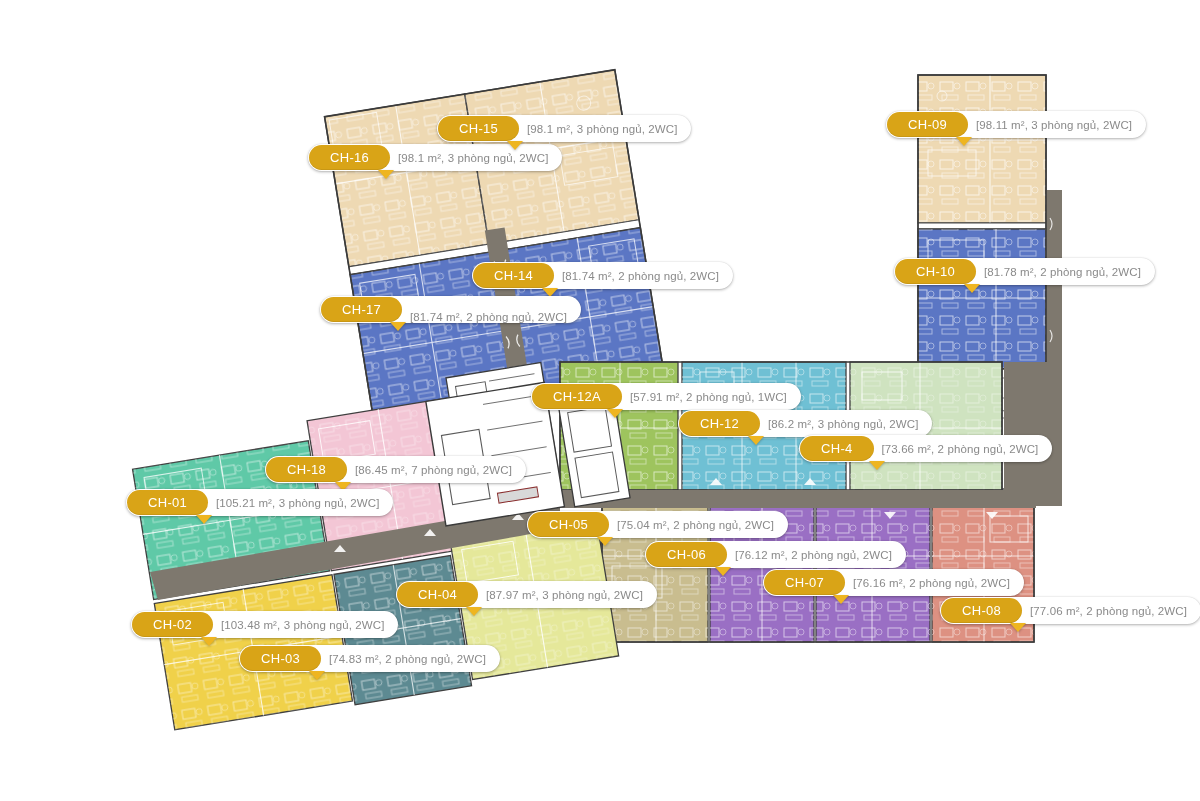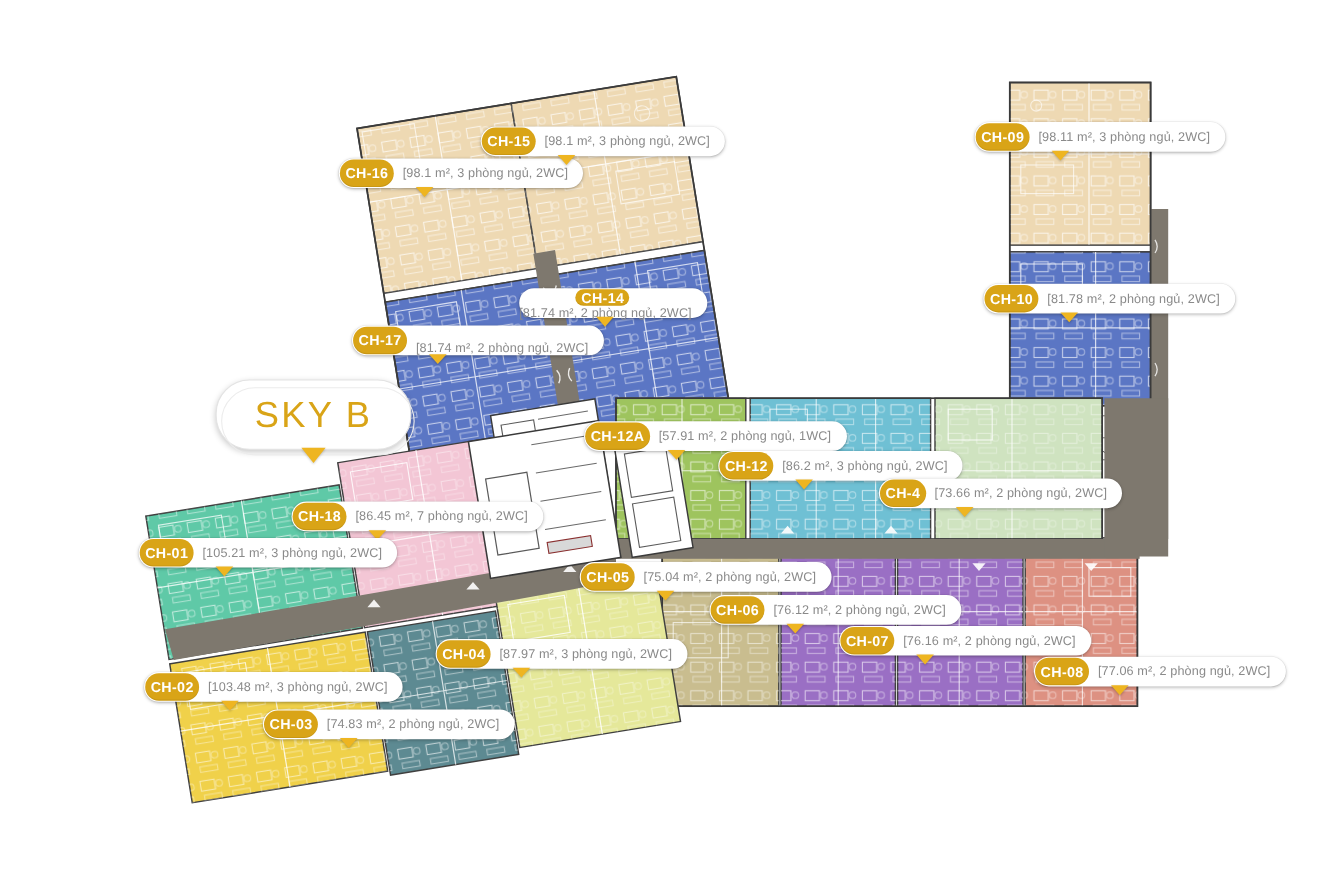--- a/index.html
+++ b/index.html
@@ -20,26 +20,26 @@
     border-radius:14px;
     box-shadow:0 1px 3px rgba(0,0,0,.30), 0 0 0 .5px rgba(0,0,0,.05);
     padding:0 12px 0 0;
     white-space:nowrap;
     z-index:40;
   }
   .callout .chip{
     display:flex;align-items:center;justify-content:center;
     background:#d9a417;
     color:#ffffff;
-    font-weight:bold;
+    font-weight:normal;
     font-size:13px;
     letter-spacing:.3px;
     height:25px;
     border-radius:13px;
-    padding:0 5px;
+    padding:0 21px;
     margin:1px 8px 1px 1px;
     box-shadow:inset 0 -1px 0 rgba(0,0,0,.08);
   }
   .callout .meta{
     color:#8a8a8a;
     font-size:11.5px;
     letter-spacing:.1px;
     padding-right:2px;
   }
   .callout .ptr{
@@ -303,63 +303,58 @@
       <rect x="492" y="494" width="40" height="10" fill="#d8d8d8" stroke="#8a3030" stroke-width="1"></rect>
     </g>
     <g transform="rotate(-9.2 600 450)">
       <rect x="566" y="398" width="56" height="104" fill="#ffffff" stroke="#3a3a3a" stroke-width="1.3"></rect>
       <rect x="574" y="408" width="38" height="40" fill="none" stroke="#5a5a5a" stroke-width="1"></rect>
       <rect x="574" y="454" width="38" height="40" fill="none" stroke="#5a5a5a" stroke-width="1"></rect>
     </g>
 
   </svg>
 
-  <div id="skyb">
-    <div class="shadowring"></div>
-    <span class="txt">SKY B</span>
-    <span class="ptr"></span>
-  </div>
 
   <div id="callouts">
       <div class="callout" style="left: 308px; top: 144px; justify-content: center;">
         <span class="chip">CH-16</span>
         <span class="meta">[98.1 m², 3 phòng ngủ, 2WC]</span>
         <span class="ptr" style="--px: 70px;"></span>
       </div>
       <div class="callout" style="left: 437px; top: 115px;">
         <span class="chip">CH-15</span>
         <span class="meta">[98.1 m², 3 phòng ngủ, 2WC]</span>
         <span class="ptr" style="--px: 70px;"></span>
       </div>
       <div class="callout" style="left: 886px; top: 111px;">
         <span class="chip">CH-09</span>
         <span class="meta">[98.11 m², 3 phòng ngủ, 2WC]</span>
         <span class="ptr" style="--px: 70px;"></span>
       </div>
-      <div class="callout" style="left: 472px; top: 262px; flex-direction: column;">
+      <div class="callout" style="left: 472px; top: 262px;">
         <span class="chip">CH-14</span>
         <span class="meta">[81.74 m², 2 phòng ngủ, 2WC]</span>
         <span class="ptr" style="--px: 70px;"></span>
       </div>
       <div class="callout" style="left: 894px; top: 258px;">
         <span class="chip">CH-10</span>
         <span class="meta">[81.78 m², 2 phòng ngủ, 2WC]</span>
         <span class="ptr" style="--px: 70px;"></span>
       </div>
       <div class="callout" style="left: 320px; top: 296px; align-items: flex-end;">
         <span class="chip">CH-17</span>
         <span class="meta">[81.74 m², 2 phòng ngủ, 2WC]</span>
         <span class="ptr" style="--px: 70px;"></span>
       </div>
       <div class="callout" style="left: 531px; top: 383px;">
         <span class="chip">CH-12A</span>
         <span class="meta">[57.91 m², 2 phòng ngủ, 1WC]</span>
         <span class="ptr" style="--px: 76px;"></span>
       </div>
-      <div class="callout" style="left: 653px; top: 410px;">
+      <div class="callout" style="left: 678px; top: 410px;">
         <span class="chip">CH-12</span>
         <span class="meta">[86.2 m², 3 phòng ngủ, 2WC]</span>
         <span class="ptr" style="--px: 70px;"></span>
       </div>
       <div class="callout" style="left: 799px; top: 435px;">
         <span class="chip">CH-4</span>
         <span class="meta">[73.66  m², 2 phòng ngủ, 2WC]</span>
         <span class="ptr" style="--px: 70px;"></span>
       </div>
       <div class="callout" style="left: 265px; top: 456px;">

